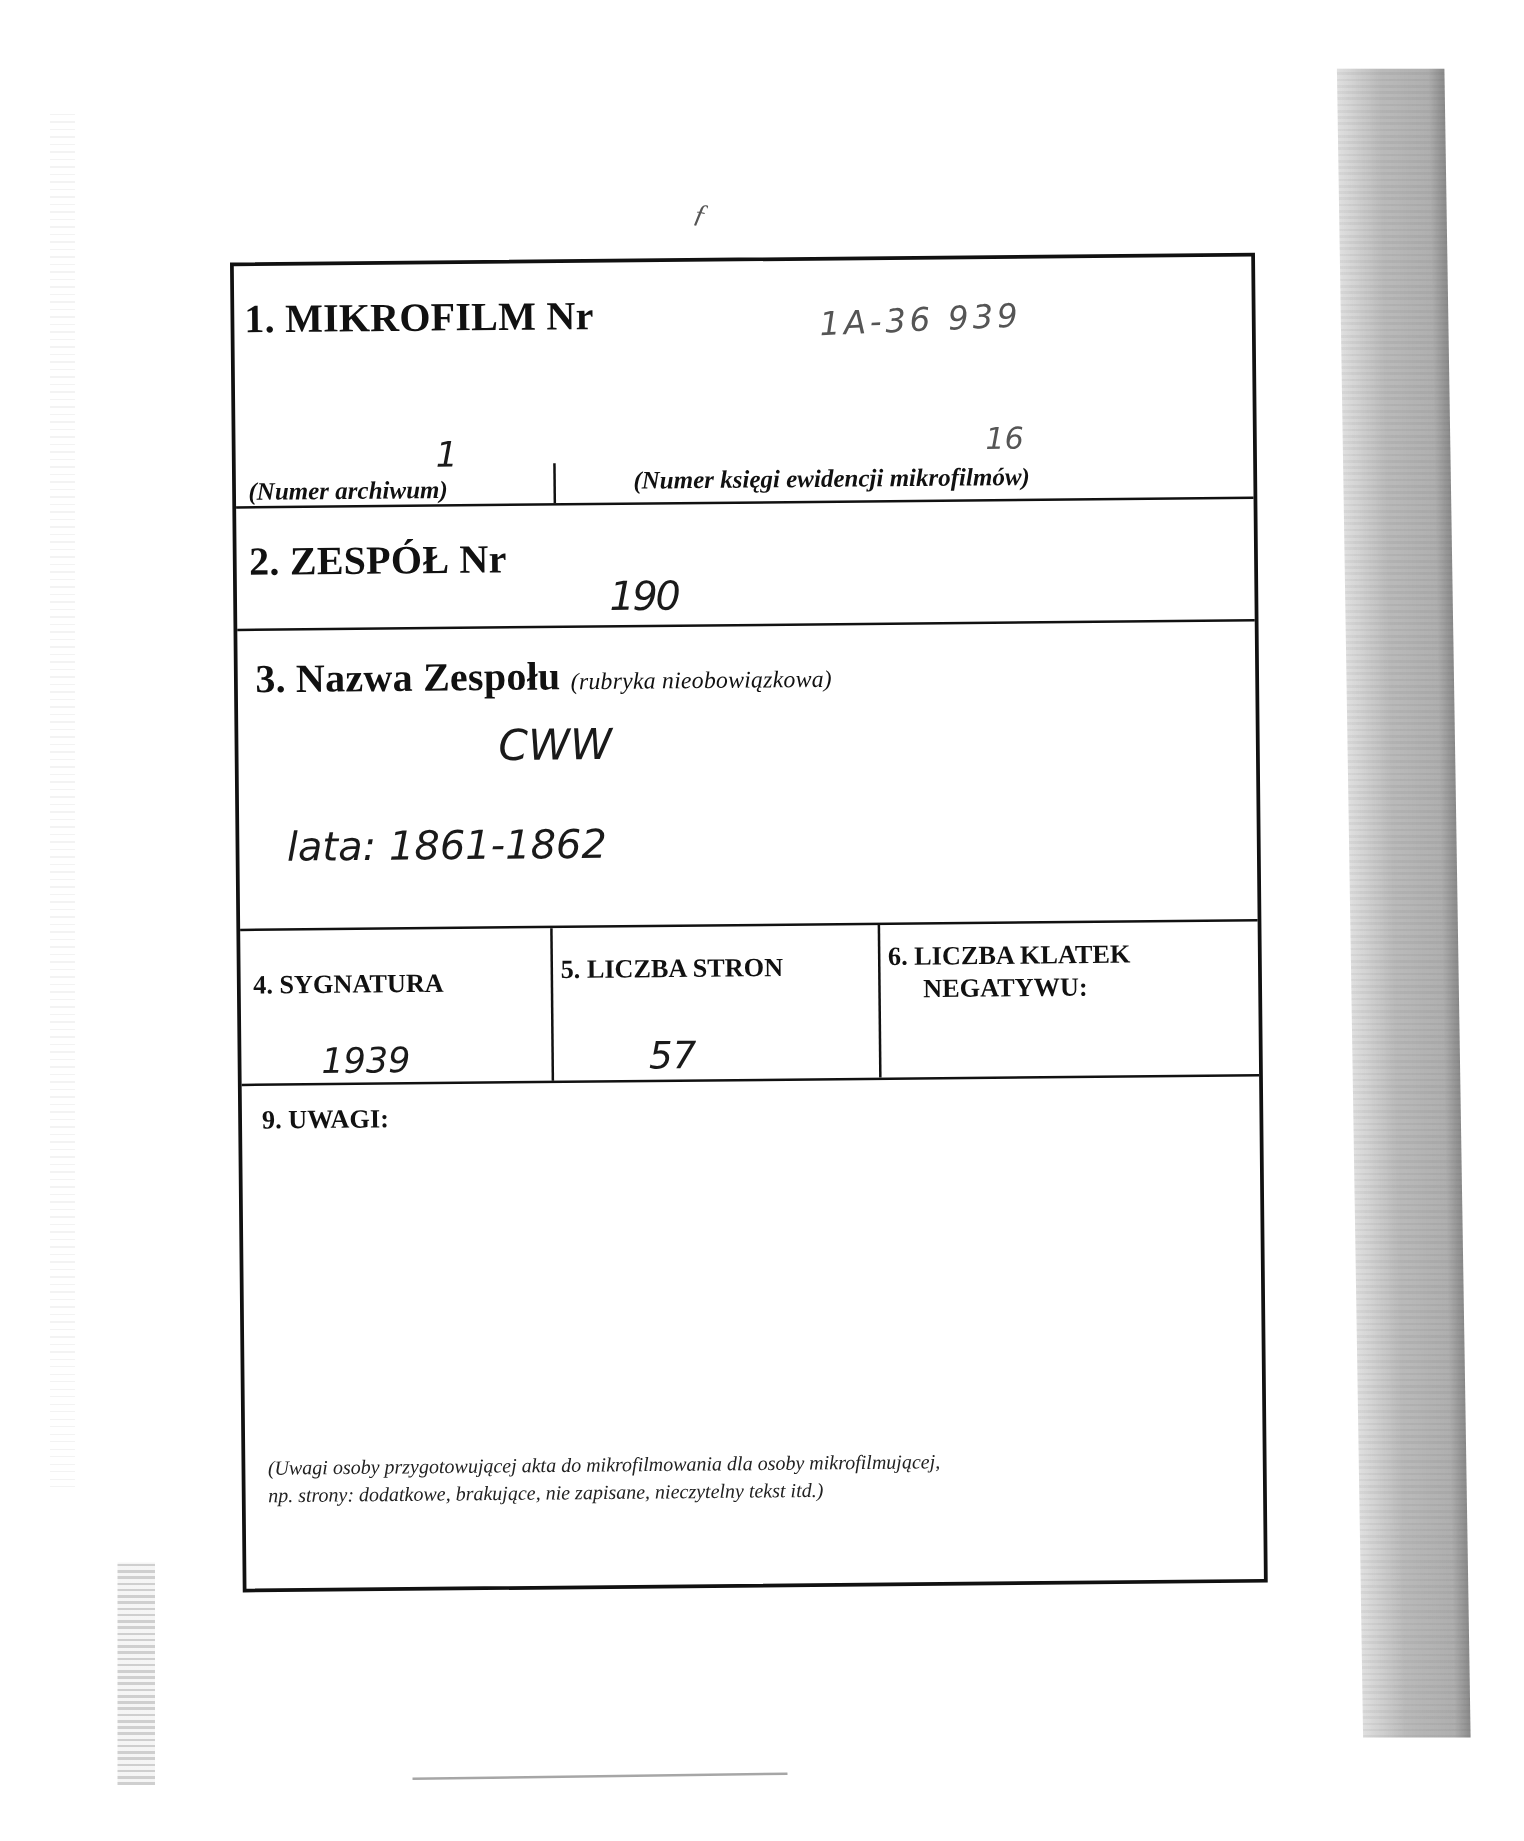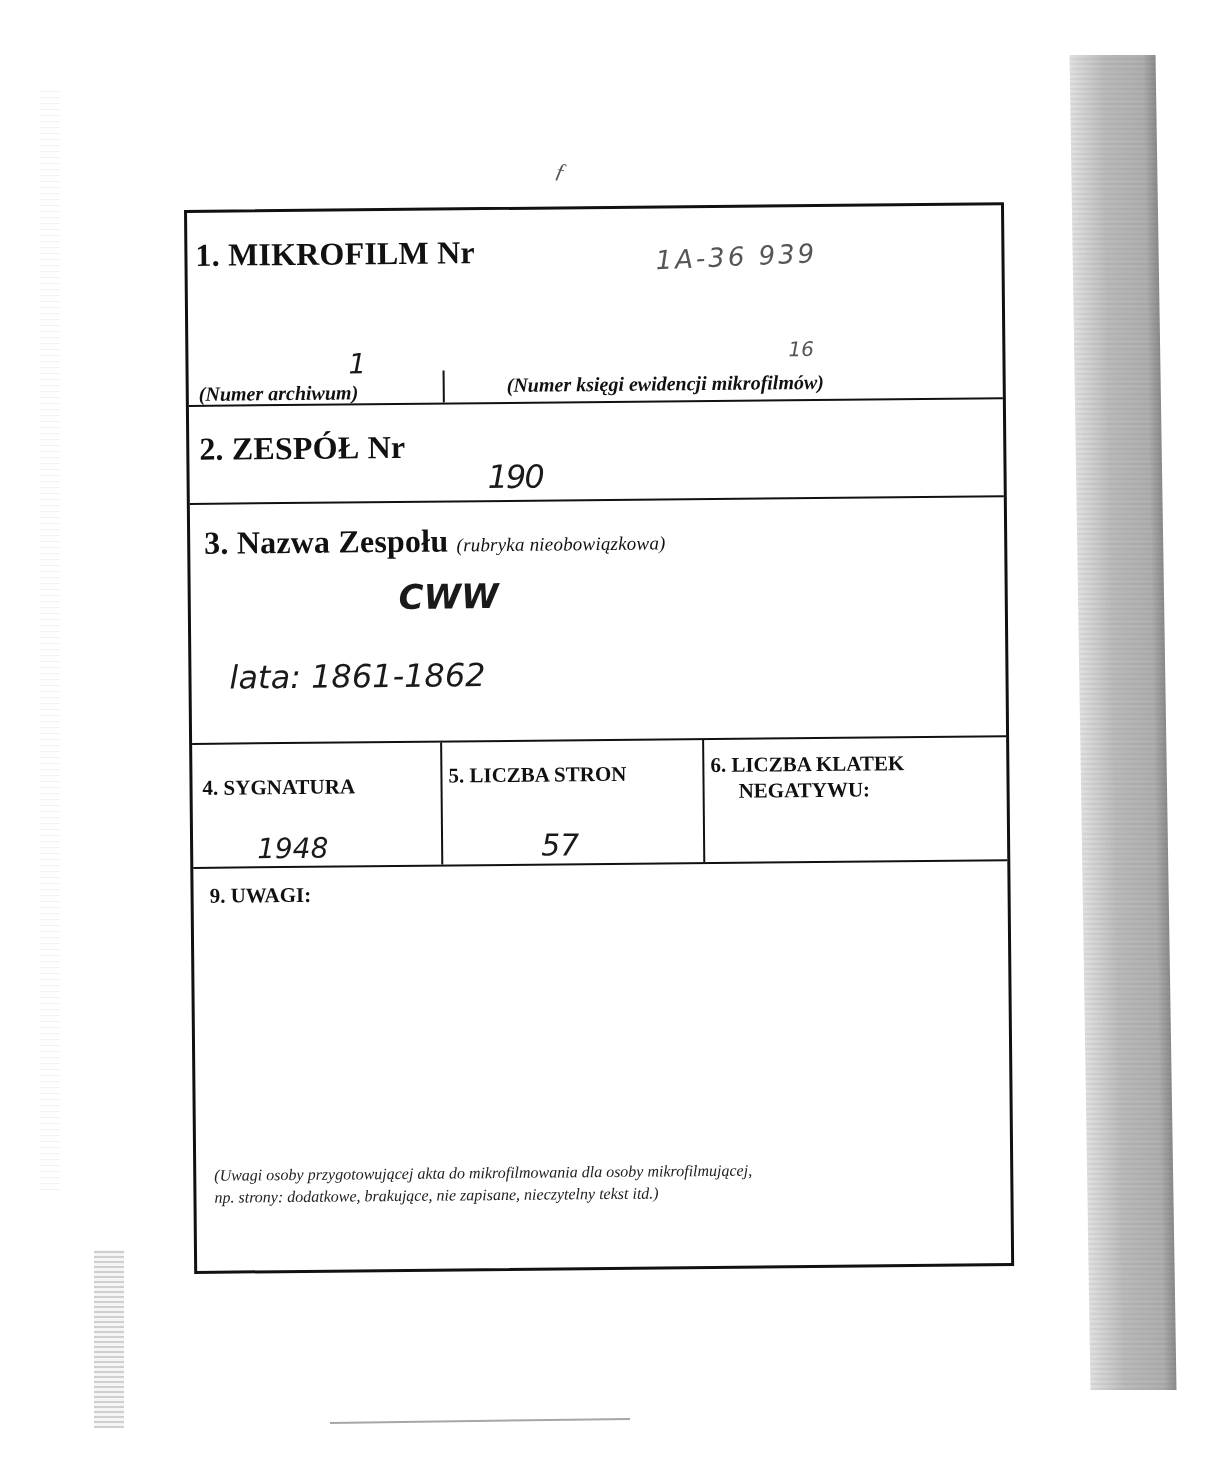--- a/index.html
+++ b/index.html
@@ -158,46 +158,46 @@
 <div class="scan-mark-top">ƒ</div>
 
 <div class="form">
 
   <div class="section s1">
     <div class="h-big" style="left:8px; top:24px;">1. MIKROFILM  Nr</div>
     <div class="hand hand-faint" style="left:468px; top:34px; font-size:26px; letter-spacing:3px; transform:rotate(-2deg);">1A-36 939</div>
     <div class="hand" style="left:160px; top:136px; font-size:28px;">1</div>
     <div class="caption-italic" style="left:10px; top:170px;">(Numer archiwum)</div>
     <div class="divider-tick" style="left:254px; top:160px; height:32px;"></div>
-    <div class="hand hand-faint" style="left:600px; top:130px; font-size:20px;">16</div>
+    <div class="hand hand-faint" style="left:600px; top:130px; font-size:24px;">16</div>
     <div class="caption-italic" style="left:318px; top:164px;">(Numer księgi ewidencji mikrofilmów)</div>
   </div>
 
   <div class="section s2">
     <div class="h-big" style="left:10px; top:24px;">2. ZESPÓŁ  Nr</div>
     <div class="hand" style="left:298px; top:54px; font-size:32px; letter-spacing:-2px;font-style:italic;">190</div>
   </div>
 
   <div class="section s3">
     <div class="h-big" style="left:14px; top:20px;">
       <span>3. Nazwa Zespołu</span>
       <span class="h-sub-italic">(rubryka nieobowiązkowa)</span>
     </div>
-    <div class="hand" style="left:208px; top:74px; font-size:34px;font-weight:bold;">CWW</div>
+    <div class="hand" style="left:208px; top:74px; font-size:34px;">CWW</div>
     <div class="hand" style="left:38px; top:154px; font-size:32px;">lata: 1861-1862</div>
   </div>
 
   <div class="section s456">
     <div class="col c4">
       <div class="h-small" style="left:10px; top:30px;">4. SYGNATURA</div>
-      <div class="hand" style="left:64px; top:88px; font-size:28px;">1948</div>
+      <div class="hand" style="left:64px; top:88px; font-size:28px;">1939</div>
     </div>
     <div class="col c5">
       <div class="h-small" style="left:6px; top:20px;">5. LICZBA  STRON</div>
-      <div class="hand" style="left:76px; top:86px; font-size:30px;margin-left:22px;">57</div>
+      <div class="hand" style="left:76px; top:86px; font-size:30px;">57</div>
     </div>
     <div class="col c6">
       <div class="h-small" style="left:6px; top:12px;">6. LICZBA  KLATEK</div>
       <div class="h-small" style="left:34px; top:38px;">NEGATYWU:</div>
       <div class="hand" style="left:60px; top:80px; font-size:26px;"></div>
     </div>
   </div>
 
   <div class="section s7">
     <div class="h-small" style="left:16px; top:14px;">9. UWAGI:</div>

